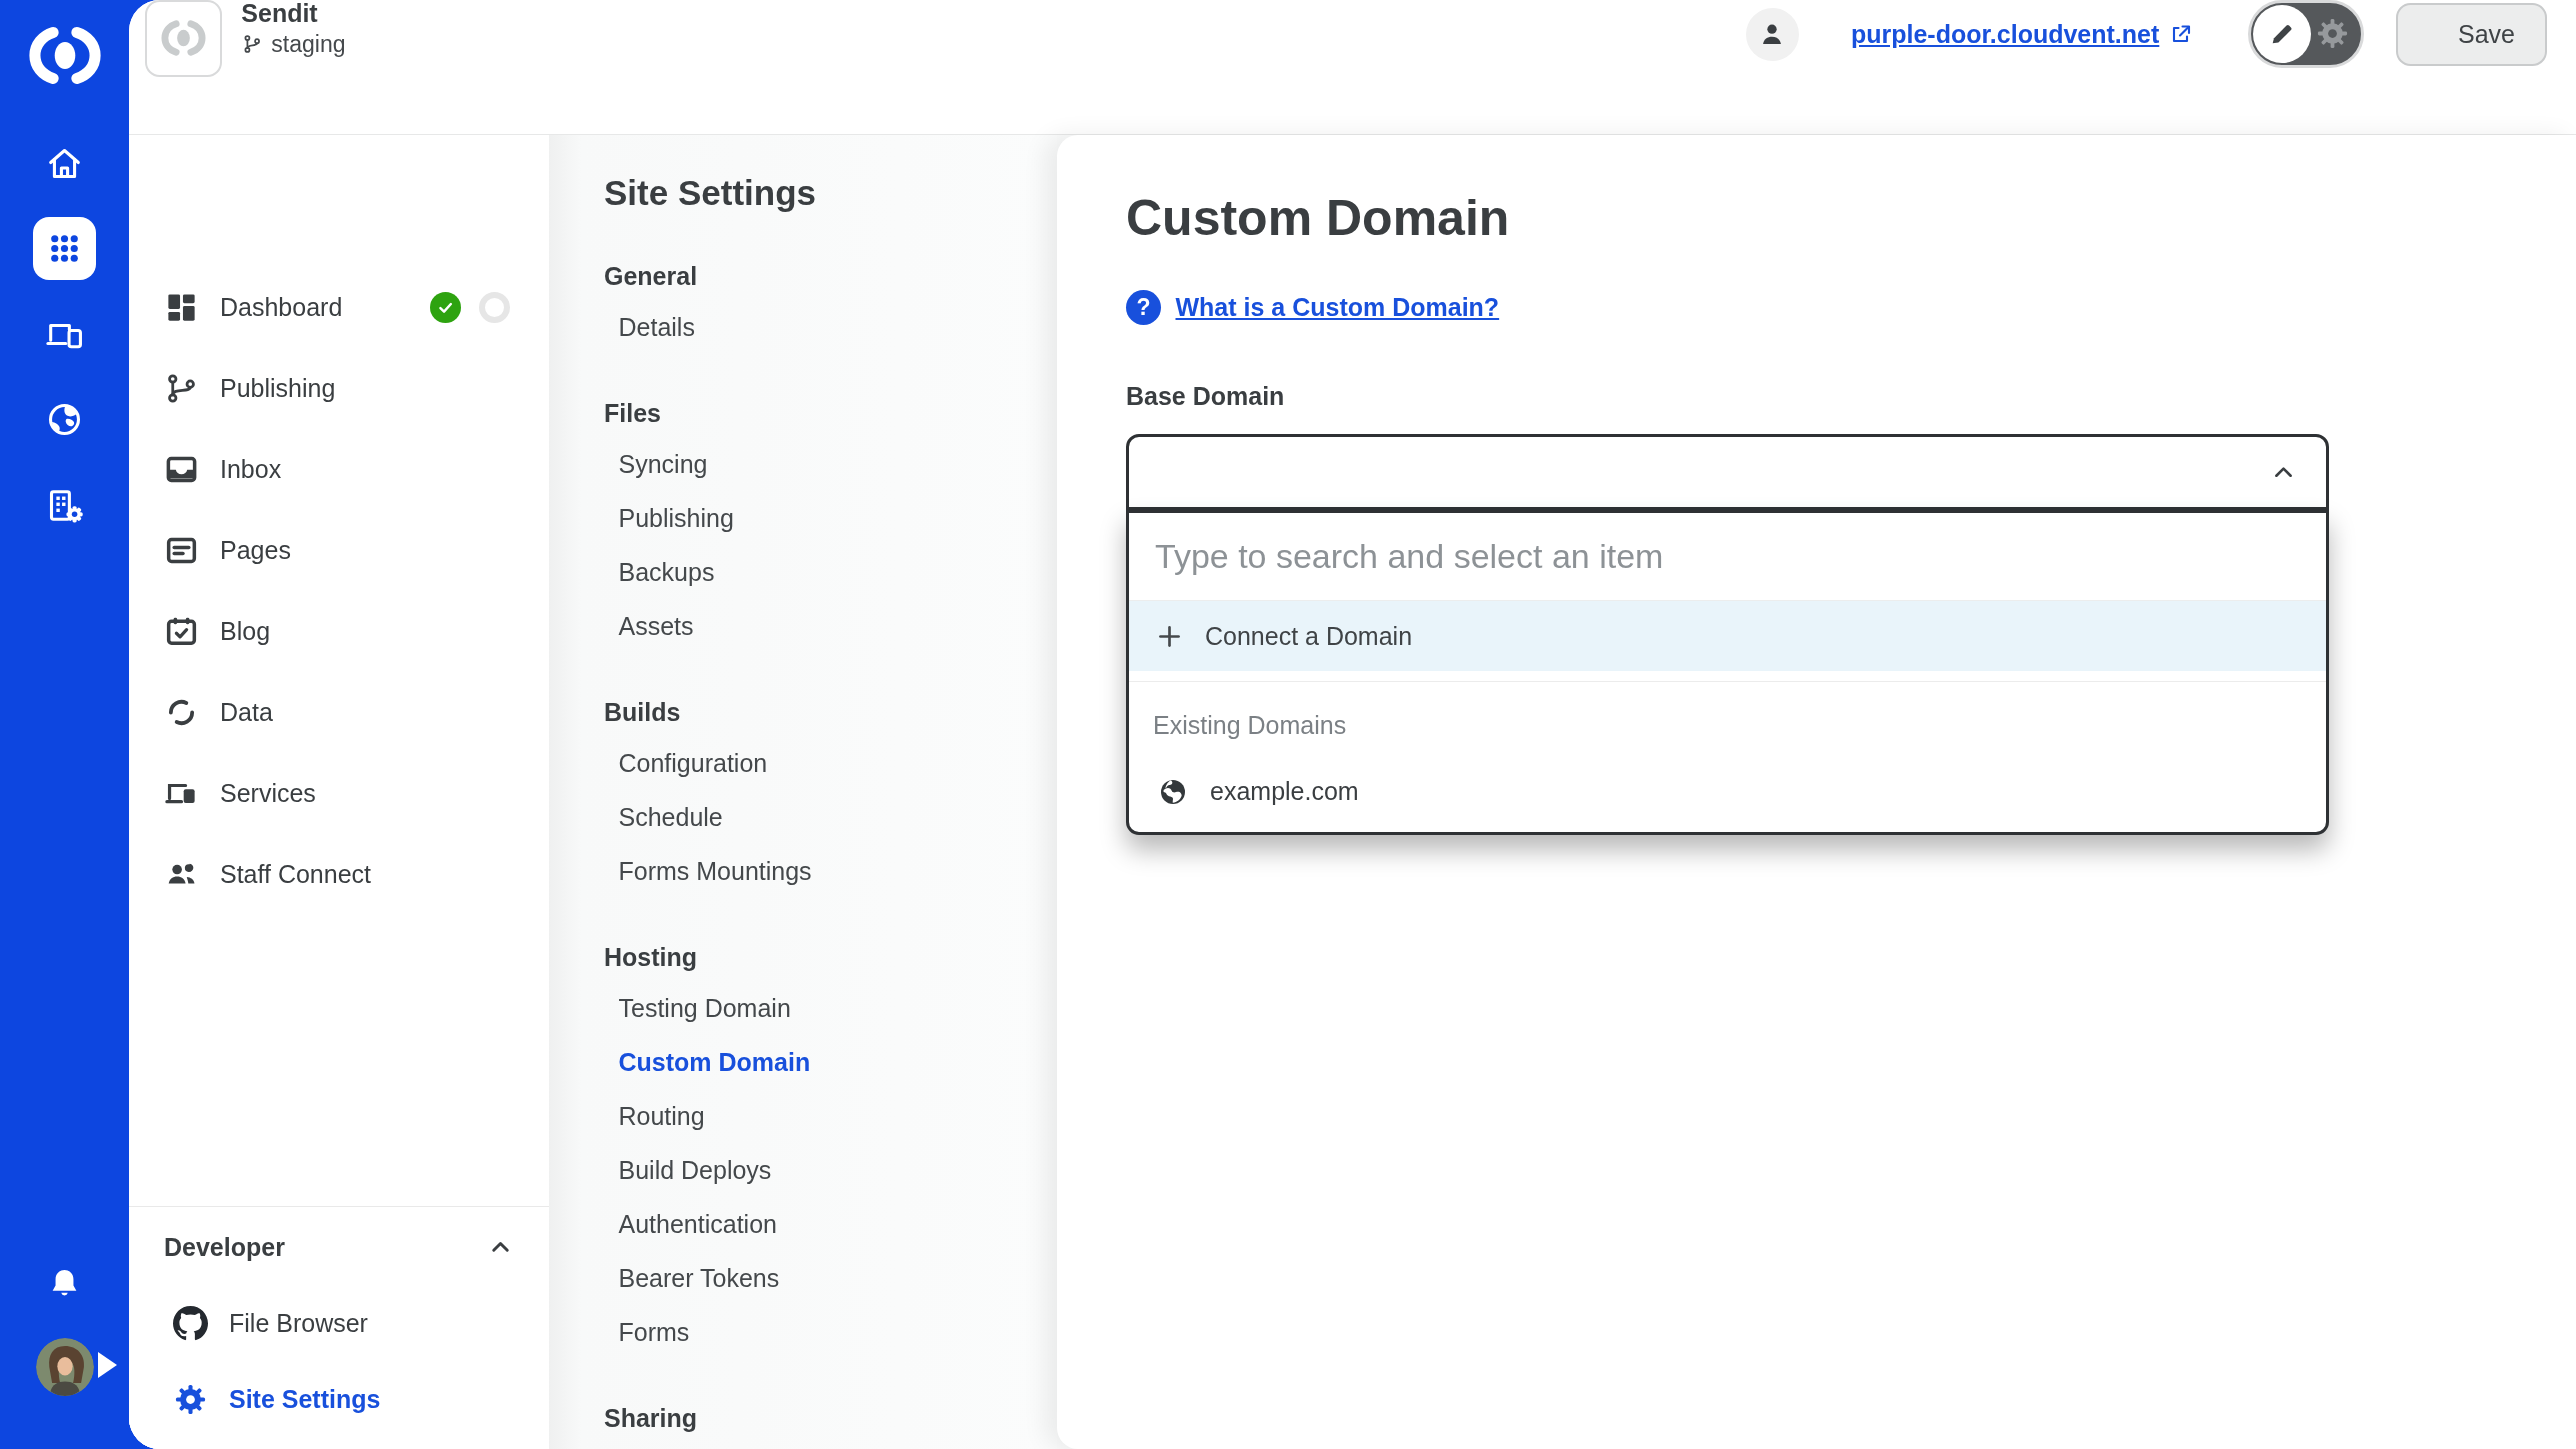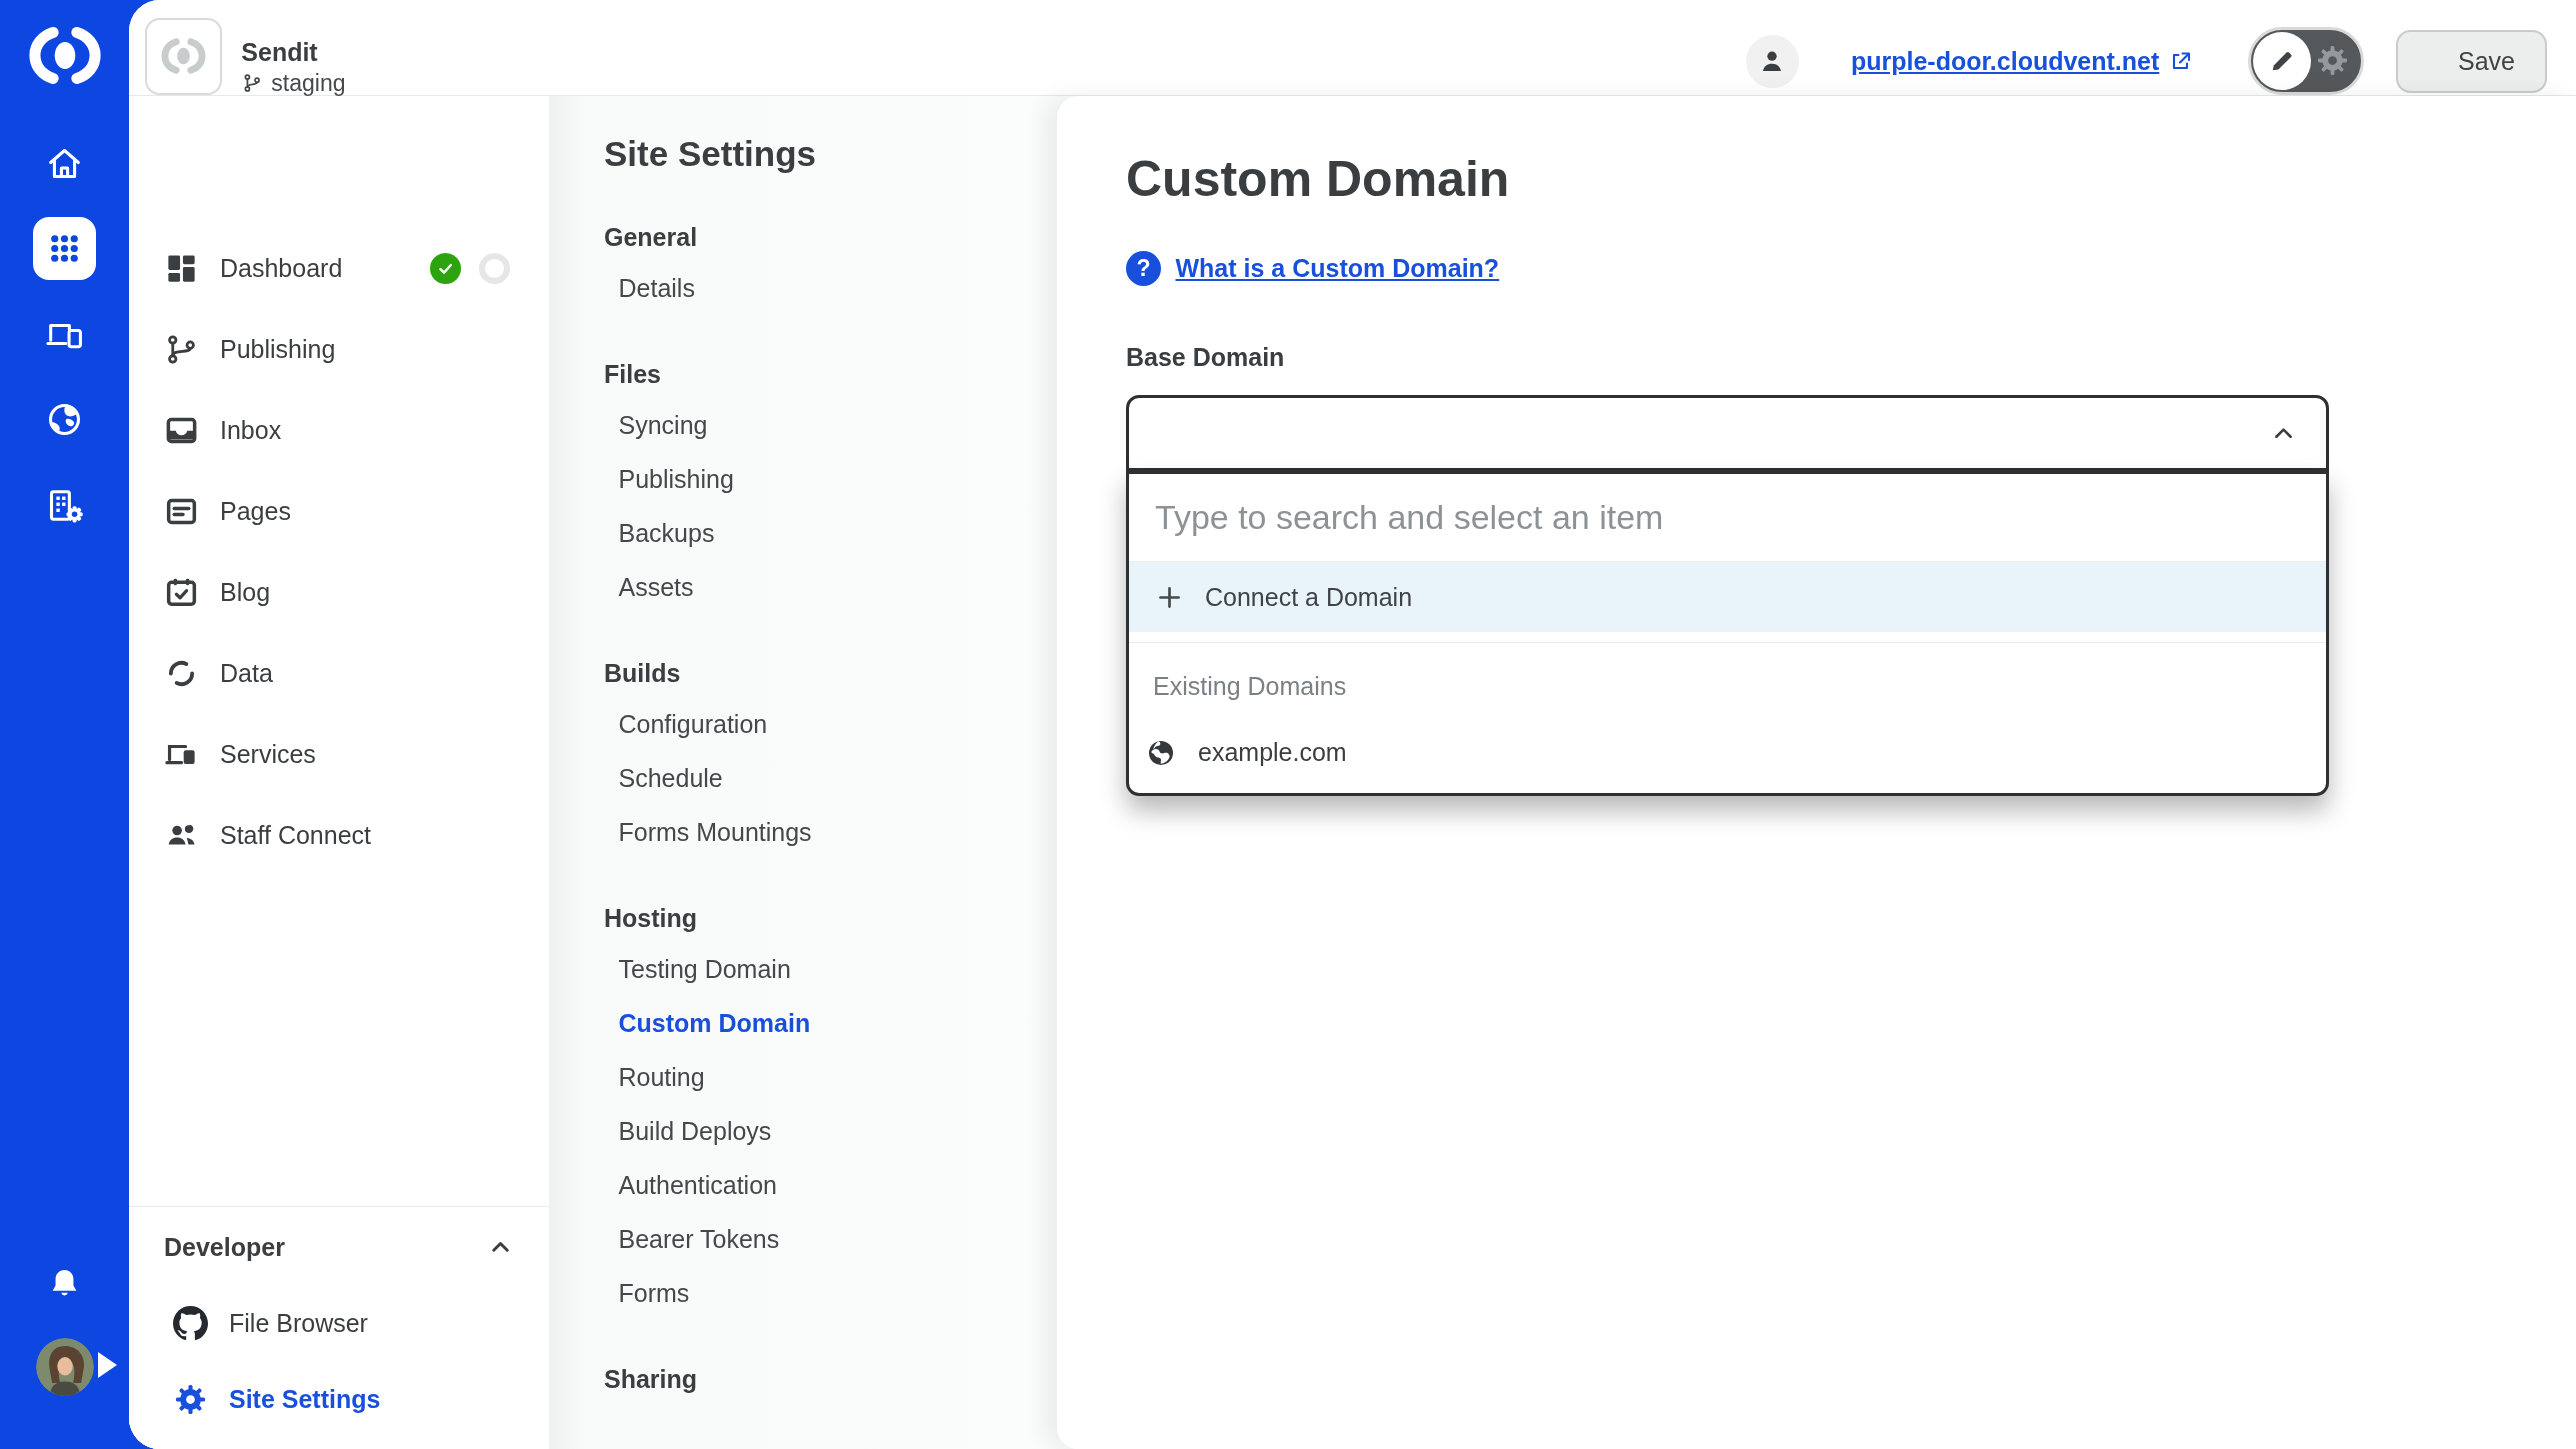--- a/index.html
+++ b/index.html
@@ -24,22 +24,22 @@
   .rail-avatar { width:58px; height:58px; border-radius:50%; overflow:hidden; cursor:pointer; }
   .rail-expand { position:absolute; left:98px; top:1352px; width:0; height:0;
                  border-top:13.7px solid transparent; border-bottom:13.7px solid transparent;
                  border-left:19.3px solid #ffffff; cursor:pointer; }
 
   
   .app { position:absolute; left:129px; top:0; right:0; bottom:0; background:#ffffff;
          border-radius:31px 0 0 31px; overflow:hidden; display:flex; flex-direction:column; }
 
   
-  .topbar { height:96px; flex:none; background:#fff; border-bottom:1.6px solid #e7e8e8;
-            display:flex; align-items:flex-end; padding:0 29px 0 16px; }
+  .topbar { height:135px; flex:none; background:#fff; border-bottom:1.6px solid #e7e8e8;
+            display:flex; align-items:flex-start; padding:0 29px 0 16px; }
   .site-tile { width:77px; height:77px; border:2.4px solid #d9dadb; border-radius:14.5px;
                display:flex; align-items:center; justify-content:center; background:#fff; cursor:pointer; }
   .site-tile svg { width:47px; height:47px; }
   .site-meta { margin-left:19.3px; display:flex; flex-direction:column; gap:5.6px; }
   .site-name { font-size:25px; font-weight:700; color:#3a3e41; line-height:26px; }
   .branch-row { display:flex; align-items:center; gap:8px; color:#45494c; font-size:23px; line-height:24px; }
   .branch-row svg { width:22px; height:22px; }
   .topbar-right { margin-left:auto; display:flex; align-items:center; }
   .user-circle { width:53px; height:53px; border-radius:50%; background:#f1f1f1;
                  display:flex; align-items:center; justify-content:center; cursor:pointer; }
@@ -109,21 +109,21 @@
   .dd-search { height:87px; display:flex; align-items:center; padding:0 24px; }
   .dd-search input { width:100%; border:0; outline:0; font-size:34px; color:#3a3e41; font-family:inherit; background:transparent; }
   .dd-search input::placeholder { color:#8d9296; opacity:1; }
   .dd-action { height:71px; background:#e9f4fa; border-top:1.6px solid #eceded;
                display:flex; align-items:center; gap:21px; padding:0 26px;
                font-size:25px; color:#3f4346; cursor:pointer; }
   .dd-action svg { width:29px; height:29px; flex:none; }
   .dd-sep { height:11.3px; background:#fff; border-bottom:1.6px solid #ececec; }
   .dd-group-label { height:69px; display:flex; align-items:end; padding:0 24px 11.3px;
                     color:#7b8085; font-size:25px; }
-  .dd-option { height:81px; display:flex; align-items:center; gap:21px; padding:0 16px;
+  .dd-option { height:81px; display:flex; align-items:center; gap:21px; padding:0 28px;
                font-size:25px; color:#3a3e41; cursor:pointer; }
   .dd-option svg { width:32px; height:32px; flex:none; }
 </style>
 </head>
 <body>
 
 <aside class="rail">
   <div class="rail-logo">
     <svg viewBox="0 0 48 42">
       <path d="M16.5 6C9.6 8.2 5 13.6 5 20.5S9.6 32.8 16.5 35" stroke="#fff" stroke-width="7" fill="none" stroke-linecap="round"></path>

